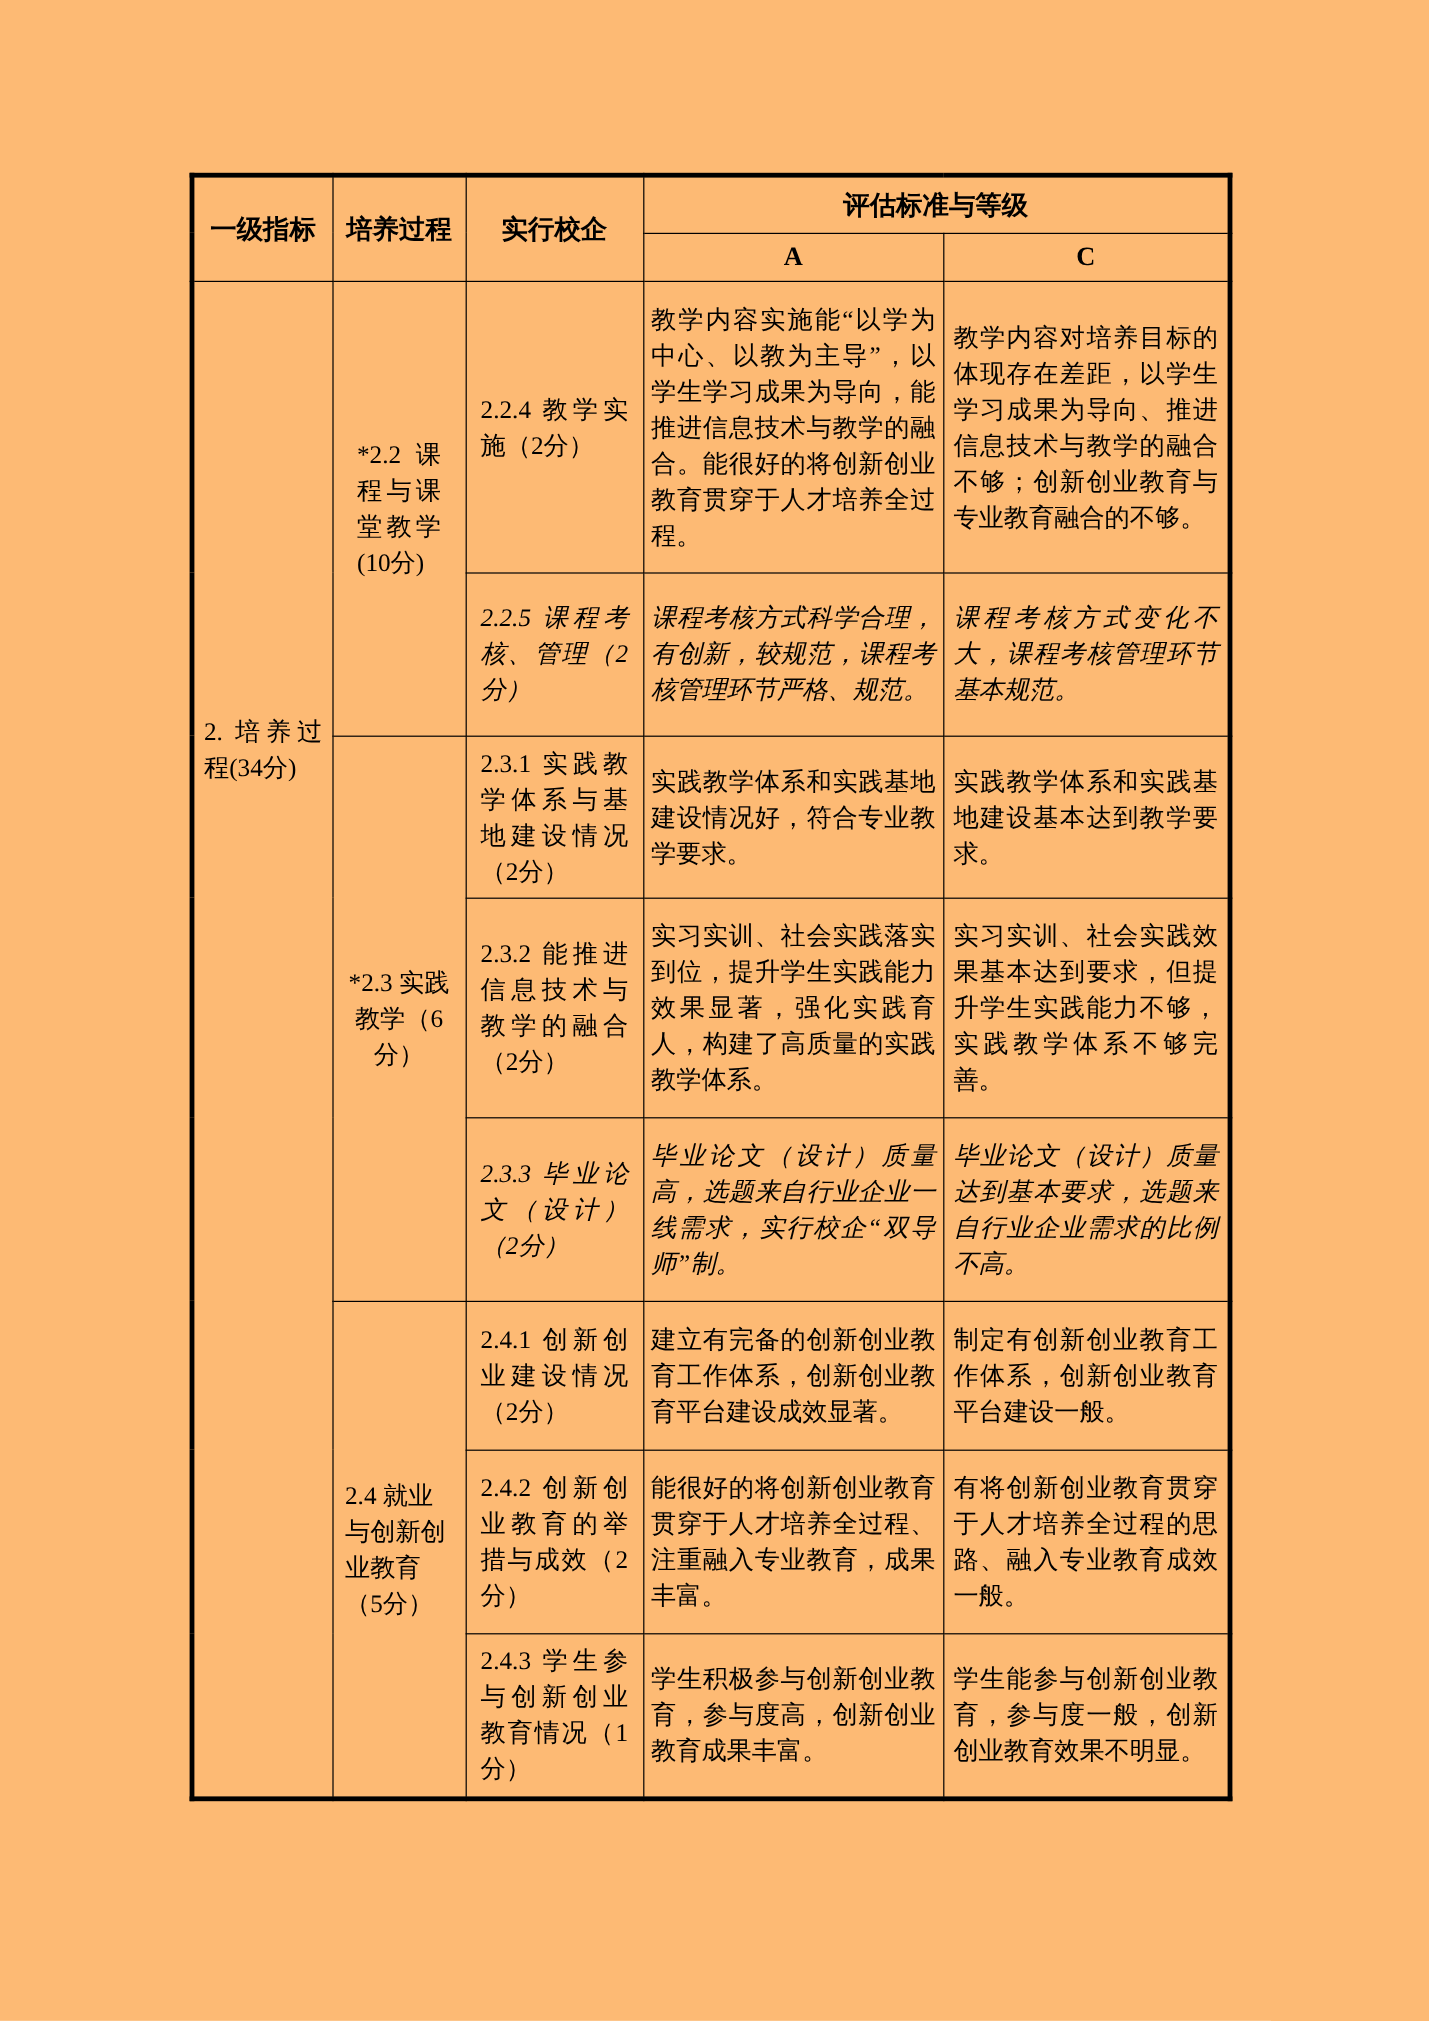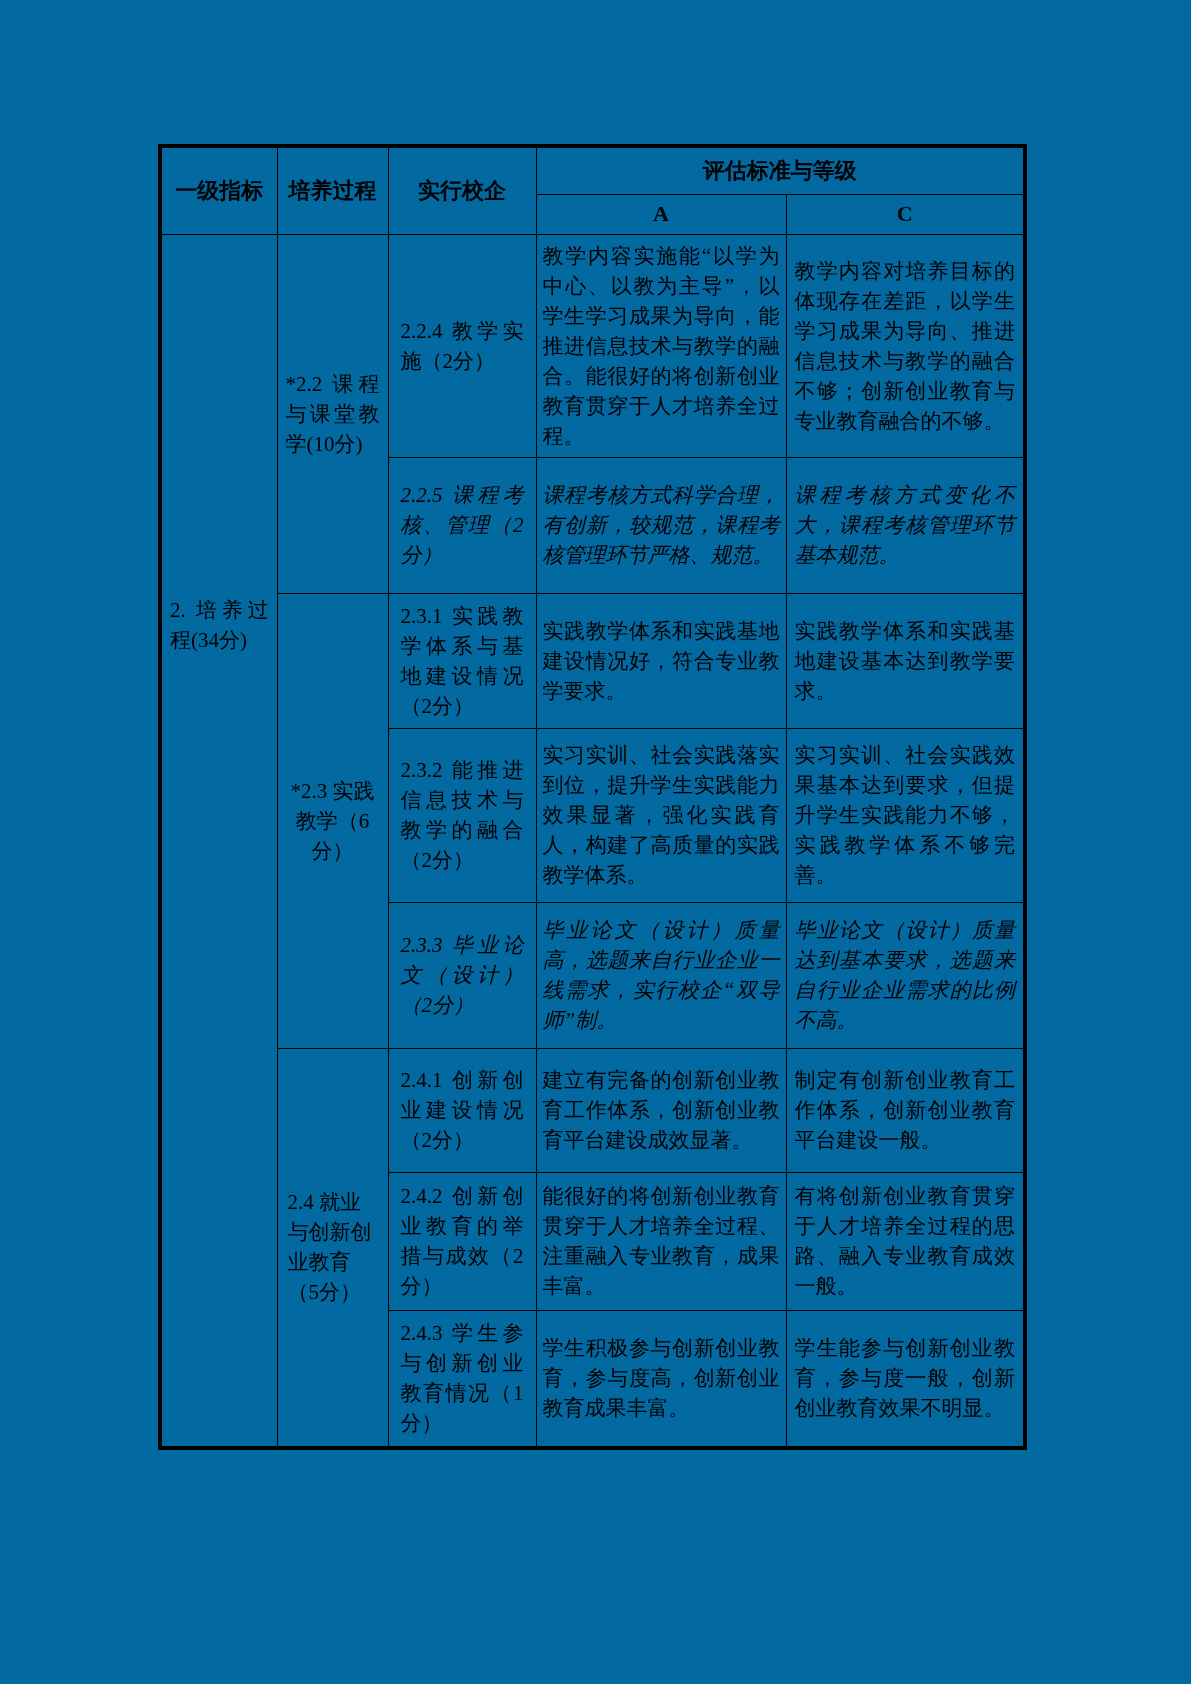--- a/index.html
+++ b/index.html
@@ -1,21 +1,21 @@
 <!DOCTYPE html>
 <html lang="zh"><head>
 <meta charset="utf-8">
 <style>
   html,body { margin:0; padding:0; }
   body { background:#ffffff; }
   .sheet {
     position:relative;
     width:1191px;
     height:1684px;
-    background:#0369a1;
+    background:#fdba74;
     overflow:hidden;
     font-family:"Liberation Serif","DejaVu Serif",serif;
     color:#000000;
   }
   table.eval {
     position:absolute;
     left:158px;
     top:144px;
     border-collapse:collapse;
     table-layout:fixed;
@@ -32,24 +32,24 @@
     vertical-align:middle;
     padding:0 2px;
   }
   td.body-cell {
     font-size:21px;
     line-height:30px;
     vertical-align:middle;
     text-align:justify;
     text-justify:inter-ideograph;
   }
-  td.c-grade-a { padding:6px 6px; }
+  td.c-grade-a { padding:16px 6px; }
   td.c-grade-c { padding:2px 8px; }
   td.c-point   { padding:2px 12px; }
-  td.c-l2-just { padding:2px 8px; }
+  td.c-l2-just { padding:2px 20px; }
   td.c-l2-cent { padding:4px 4px; text-align:center; }
   td.c-l2-cent24 { padding:2px 10px; text-align:left; }
   td.c-l1 { padding:2px 8px; vertical-align:top; }
   .l1-inner { margin-top:358px; }
   tr.hrow1 { height:48px; }
   tr.hrow2 { height:40px; }
   tr.r1 { height:215px; }
   tr.r2 { height:136px;font-style:italic; }
   tr.r3 { height:135px; }
   tr.r4 { height:174px; }

